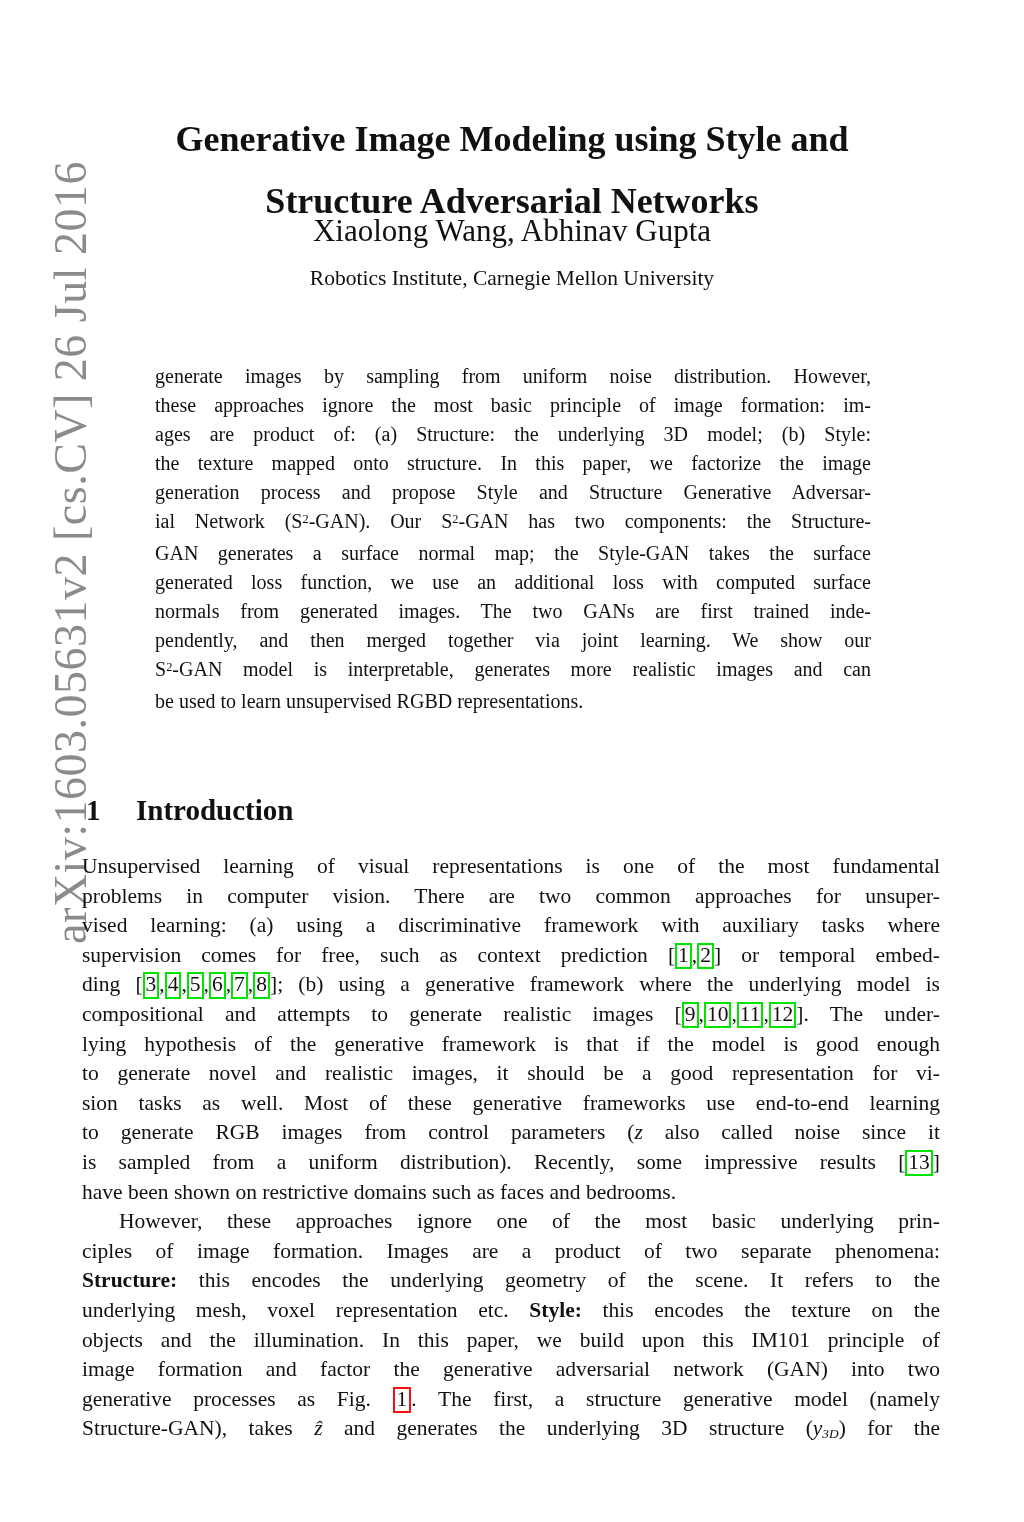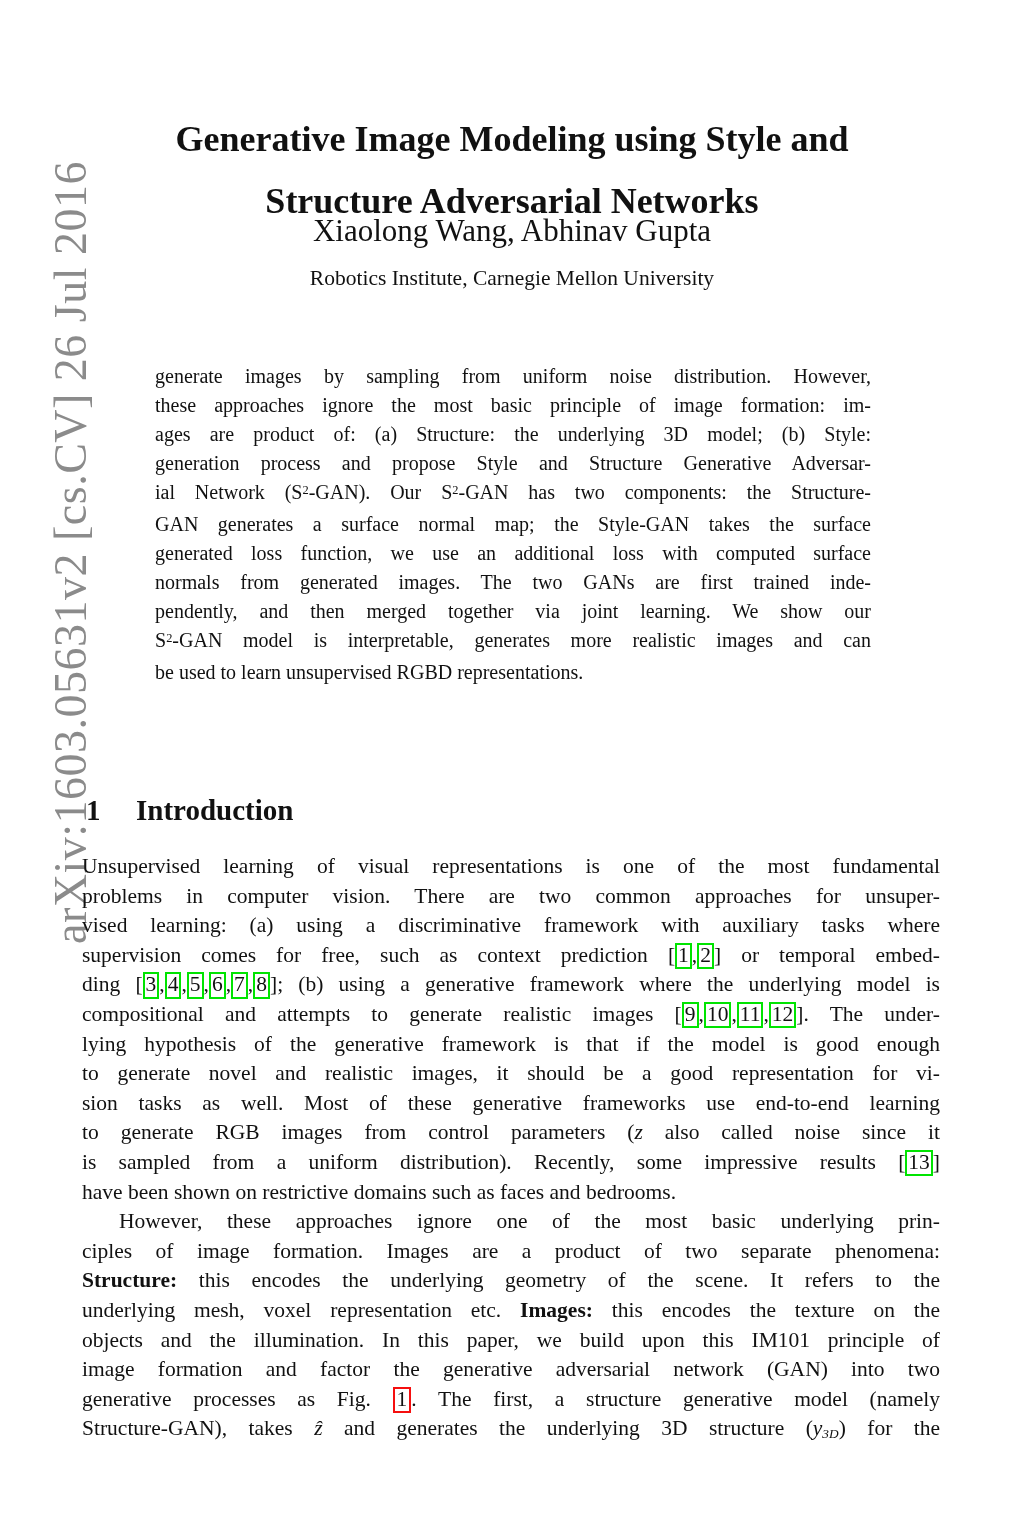--- a/index.html
+++ b/index.html
@@ -134,20 +134,21 @@
   </h1>
 
   <div class="authors">Xiaolong Wang, Abhinav Gupta</div>
 
   <div class="affiliation">Robotics Institute, Carnegie Mellon University</div>
 
   <div class="abstract flush-last">
       <div class="line">generate images by sampling from uniform noise distribution. However,</div>
       <div class="line">these approaches ignore the most basic principle of image formation: im-</div>
       <div class="line">ages are product of: (a) Structure: the underlying 3D model; (b) Style:</div>
+      <div class="line">the texture mapped onto structure. In this paper, we factorize the image</div>
       <div class="line">generation process and propose Style and Structure Generative Adversar-</div>
       <div class="line">ial Network (S<span class="seg-sup">2</span>-GAN). Our S<span class="seg-sup">2</span>-GAN has two components: the Structure-</div>
       <div class="line">GAN generates a surface normal map; the Style-GAN takes the surface</div>
       <div class="line">generated loss function, we use an additional loss with computed surface</div>
       <div class="line">normals from generated images. The two GANs are first trained inde-</div>
       <div class="line">pendently, and then merged together via joint learning. We show our</div>
       <div class="line">S<span class="seg-sup">2</span>-GAN model is interpretable, generates more realistic images and can</div>
       <div class="line">be used to learn unsupervised RGBD representations.</div>
     </div>
 
@@ -167,21 +168,21 @@
         <div class="line">to generate novel and realistic images, it should be a good representation for vi-</div>
         <div class="line">sion tasks as well. Most of these generative frameworks use end-to-end learning</div>
         <div class="line">to generate RGB images from control parameters (<span class="seg-i">z</span> also called noise since it</div>
         <div class="line">is sampled from a uniform distribution). Recently, some impressive results <span>[<span class="cite">13</span>]</span></div>
         <div class="line">have been shown on restrictive domains such as faces and bedrooms.</div>
       </div>
     <div class="para indent-first">
         <div class="line">However, these approaches ignore one of the most basic underlying prin-</div>
         <div class="line">ciples of image formation. Images are a product of two separate phenomena:</div>
         <div class="line"><span class="seg-b">Structure:</span> this encodes the underlying geometry of the scene. It refers to the</div>
-        <div class="line">underlying mesh, voxel representation etc. <span class="seg-b">Images:</span> this encodes the texture on the</div>
+        <div class="line">underlying mesh, voxel representation etc. <span class="seg-b">Style:</span> this encodes the texture on the</div>
         <div class="line">objects and the illumination. In this paper, we build upon this IM101 principle of</div>
         <div class="line">image formation and factor the generative adversarial network (GAN) into two</div>
         <div class="line">generative processes as Fig. <span class="figref">1</span>. The first, a structure generative model (namely</div>
         <div class="line">Structure-GAN), takes <span class="seg-i">ẑ</span> and generates the underlying 3D structure (<span class="seg-i">y</span><span class="seg-sub">3D</span>) for the</div>
       </div>
   </div>
 
 </div>
 
 </body></html>

